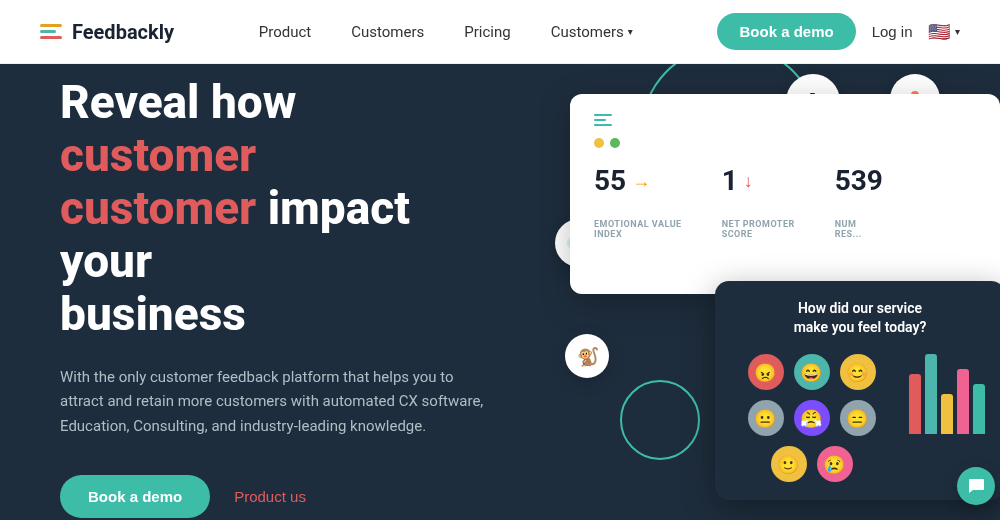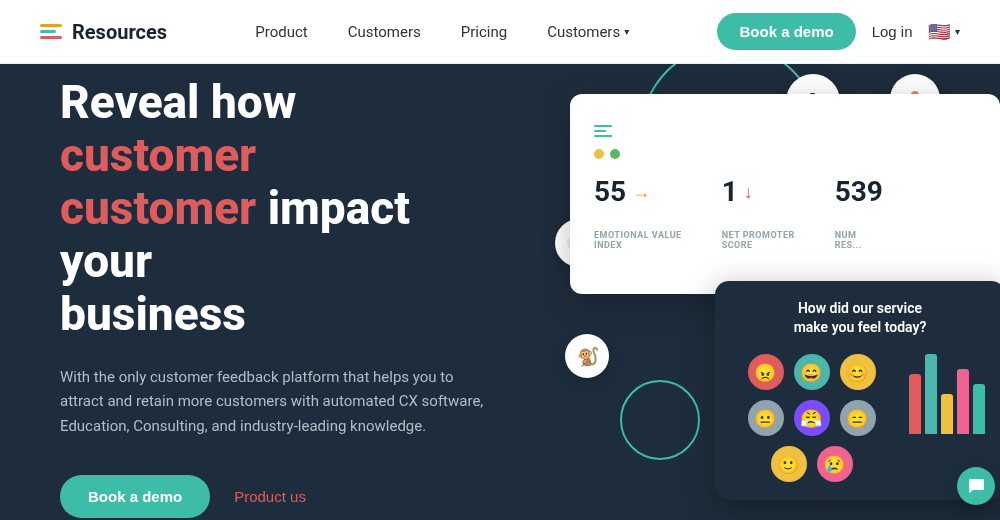--- a/index.html
+++ b/index.html
@@ -55,21 +55,21 @@
       font-weight: 600; cursor: pointer;
     }
     .btn-contact { font-size: 15px; color: #e05c5c; background: none; border: none; cursor: pointer; font-weight: 500; }
 
     
     .hero-right { flex: 1; position: relative; overflow: hidden; }
 
     
     .dashboard-card {
       position: absolute; top: 30px; left: 30px; right: 0;
-      background: #fff; border-radius: 12px; padding: 31px 24px;
+      background: #fff; border-radius: 12px; padding: 20px 24px;
       box-shadow: 0 8px 32px rgba(0,0,0,0.25);
       min-height: 200px;
     }
     .dashboard-dots { display: flex; gap: 6px; margin-bottom: 16px; }
     .dot { width: 10px; height: 10px; border-radius: 50%; }
     .dot-yellow { background: #f0c040; }
     .dot-green { background: #5cb85c; }
 
     .dashboard-metrics { display: flex; gap: 40px; align-items: flex-start; }
     .metric { text-align: left; }
@@ -126,21 +126,21 @@
 </head>
 <body>
 
 <nav class="navbar">
   <div class="logo">
     <div class="logo-icon">
       <div class="logo-line"></div>
       <div class="logo-line"></div>
       <div class="logo-line"></div>
     </div>
-    <span class="logo-text">Resources</span>
+    <span class="logo-text">Feedbackly</span>
   </div>
 
   <div class="nav-links">
     <a class="nav-link">Product</a>
     <a class="nav-link">Customers</a>
     <a class="nav-link">Pricing</a>
     <a class="nav-link nav-resources">
       <span>Customers</span>
       <span class="chevron-down">▾</span>
     </a>

